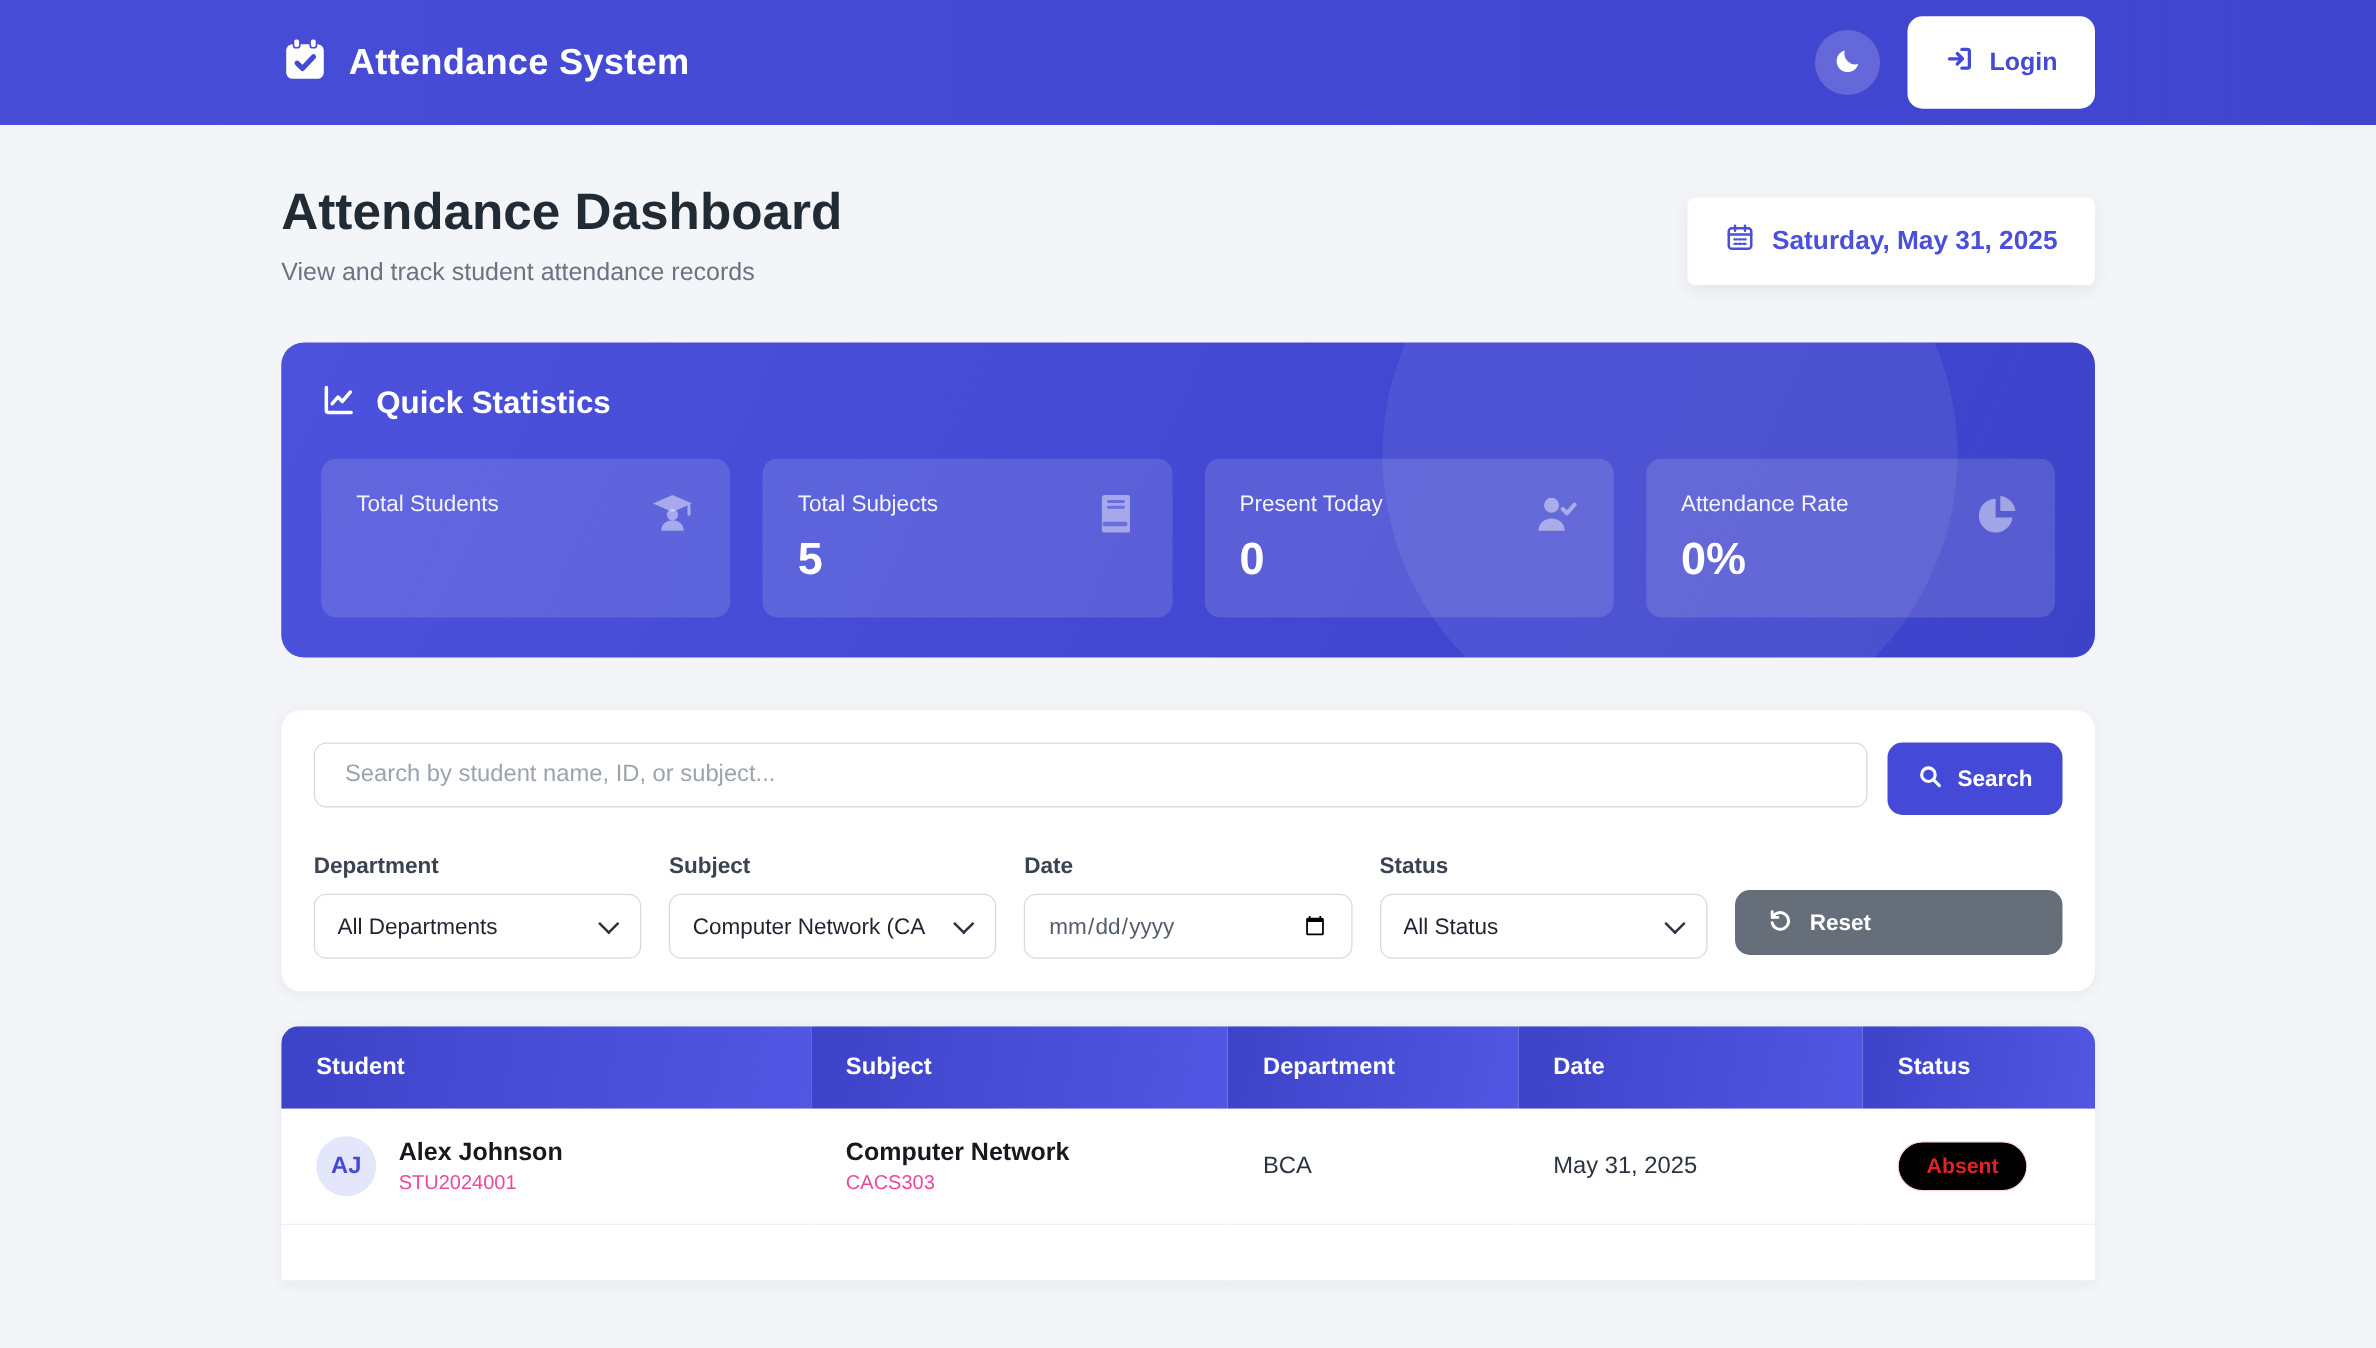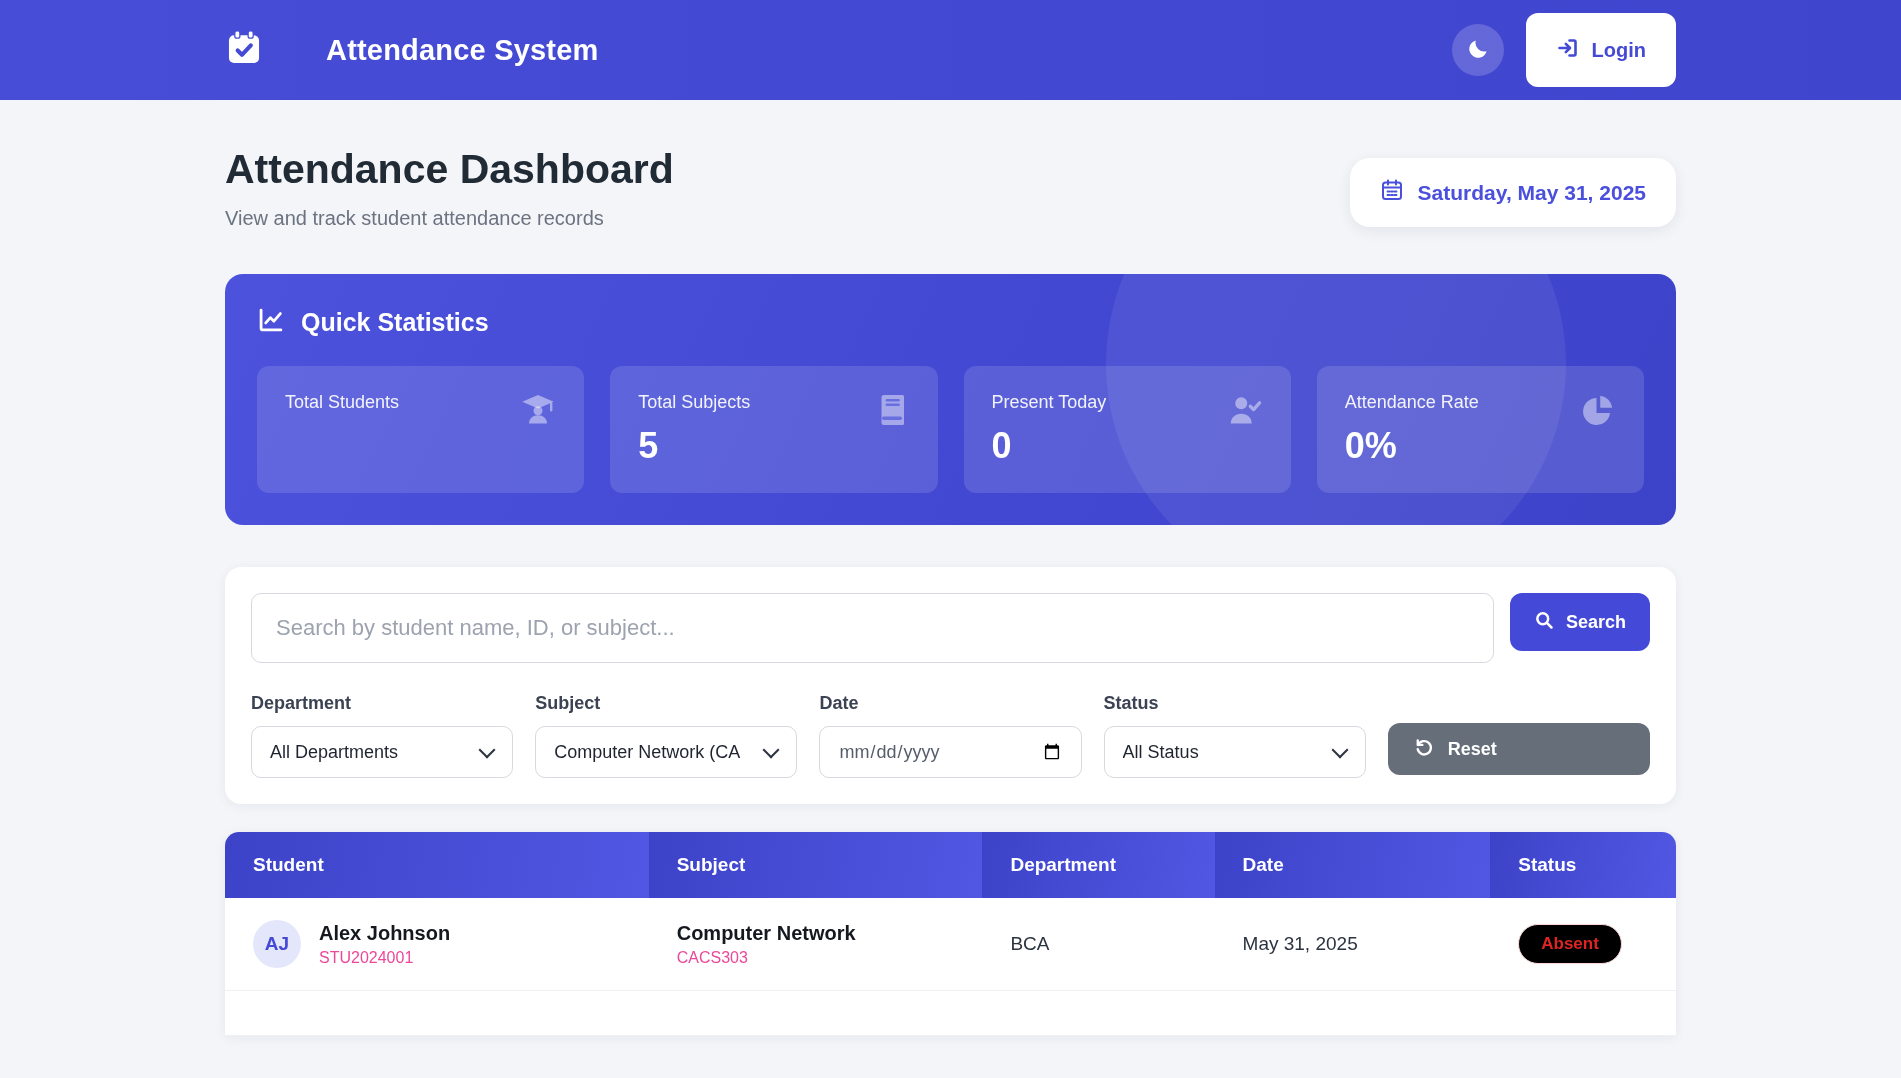--- a/index.html
+++ b/index.html
@@ -13,42 +13,42 @@
 
   
   .navbar {
     height:100px;
     background:linear-gradient(90deg,#474dd6 0%,#4348d2 55%,#4045ce 100%);
     display:flex; align-items:center;
   }
   .navbar-inner { width:1451px; margin:0 auto; display:flex; align-items:center; justify-content:space-between; }
   .brand { display:flex; align-items:center; gap:16px; cursor:pointer; }
   .brand svg { width:38px; height:38px; }
-  .brand-name { color:#ffffff; font-size:29px; font-weight:bold; letter-spacing:.2px;margin-left:47px; }
+  .brand-name { color:#ffffff; font-size:29px; font-weight:bold; letter-spacing:.2px; }
   .nav-right { display:flex; align-items:center; gap:22px; }
   .theme-toggle {
     width:52px; height:52px; border-radius:50%; border:none; cursor:pointer;
     background:rgba(255,255,255,0.18); display:flex; align-items:center; justify-content:center;
   }
   .theme-toggle svg { width:24px; height:24px; }
   .login-btn {
     display:flex; align-items:center; gap:12px; border:none; cursor:pointer;
     background:#ffffff; color:#444ad4; font-weight:bold; font-size:20px;
     padding:0 30px; height:74px; border-radius:12px;
     font-family:"Liberation Sans", sans-serif;
   }
   .login-btn svg { width:24px; height:24px; }
 
   
   .page-header { display:flex; align-items:flex-start; justify-content:space-between; padding-top:46px; }
   .page-title { font-size:41px; font-weight:bold; color:#212b36; }
   .page-subtitle { font-size:20px; color:#6b7280; margin-top:14px; }
   .date-badge {
     display:flex; align-items:center; gap:14px; background:#ffffff;
-    border-radius:20px; padding:20px 30px; box-shadow:0 4px 14px rgba(30,40,90,0.08);
+    border-radius:6px; padding:20px 30px; box-shadow:0 4px 14px rgba(30,40,90,0.08);
     color:#4a50dc; font-weight:bold; font-size:21px; margin-top:12px;justify-content:space-between;
   }
   .date-badge svg { width:24px; height:24px; }
 
   
   .stats-panel {
     margin-top:44px; border-radius:18px; padding:32px;
     background:linear-gradient(115deg,#4c52db 0%,#4248d2 55%,#3d43c9 100%);
     position:relative; overflow:hidden;
   }
@@ -68,22 +68,22 @@
   .stat-icon { position:absolute; top:26px; right:28px; color:rgba(255,255,255,0.45); }
   .stat-icon svg { width:36px; height:36px; }
 
   
   .filter-card {
     margin-top:42px; background:#ffffff; border-radius:16px; padding:26px;
     box-shadow:0 2px 12px rgba(30,40,90,0.06);
   }
   .search-row { display:flex; gap:16px; }
   .search-input {
-    flex:1; height:70px; border:1px solid #d6d9de; border-radius:10px;
-    padding:0 24px; font-size:22px; color:#4c1d95; outline:none;
+    flex:1; height:52px; border:1px solid #d6d9de; border-radius:10px;
+    padding:0 24px; font-size:19px; color:#4c1d95; outline:none;
     font-family:"Liberation Sans", sans-serif;
   }
   .search-input::placeholder { color:#9ca3af; }
   .search-btn {
     display:flex; align-items:center; justify-content:center; gap:12px;
     width:140px; height:58px; border:none; border-radius:12px; cursor:pointer;
     background:#4449d8; color:#ffffff; font-size:18px; font-weight:bold;
     font-family:"Liberation Sans", sans-serif;
   }
   .search-btn svg { width:20px; height:20px; }

